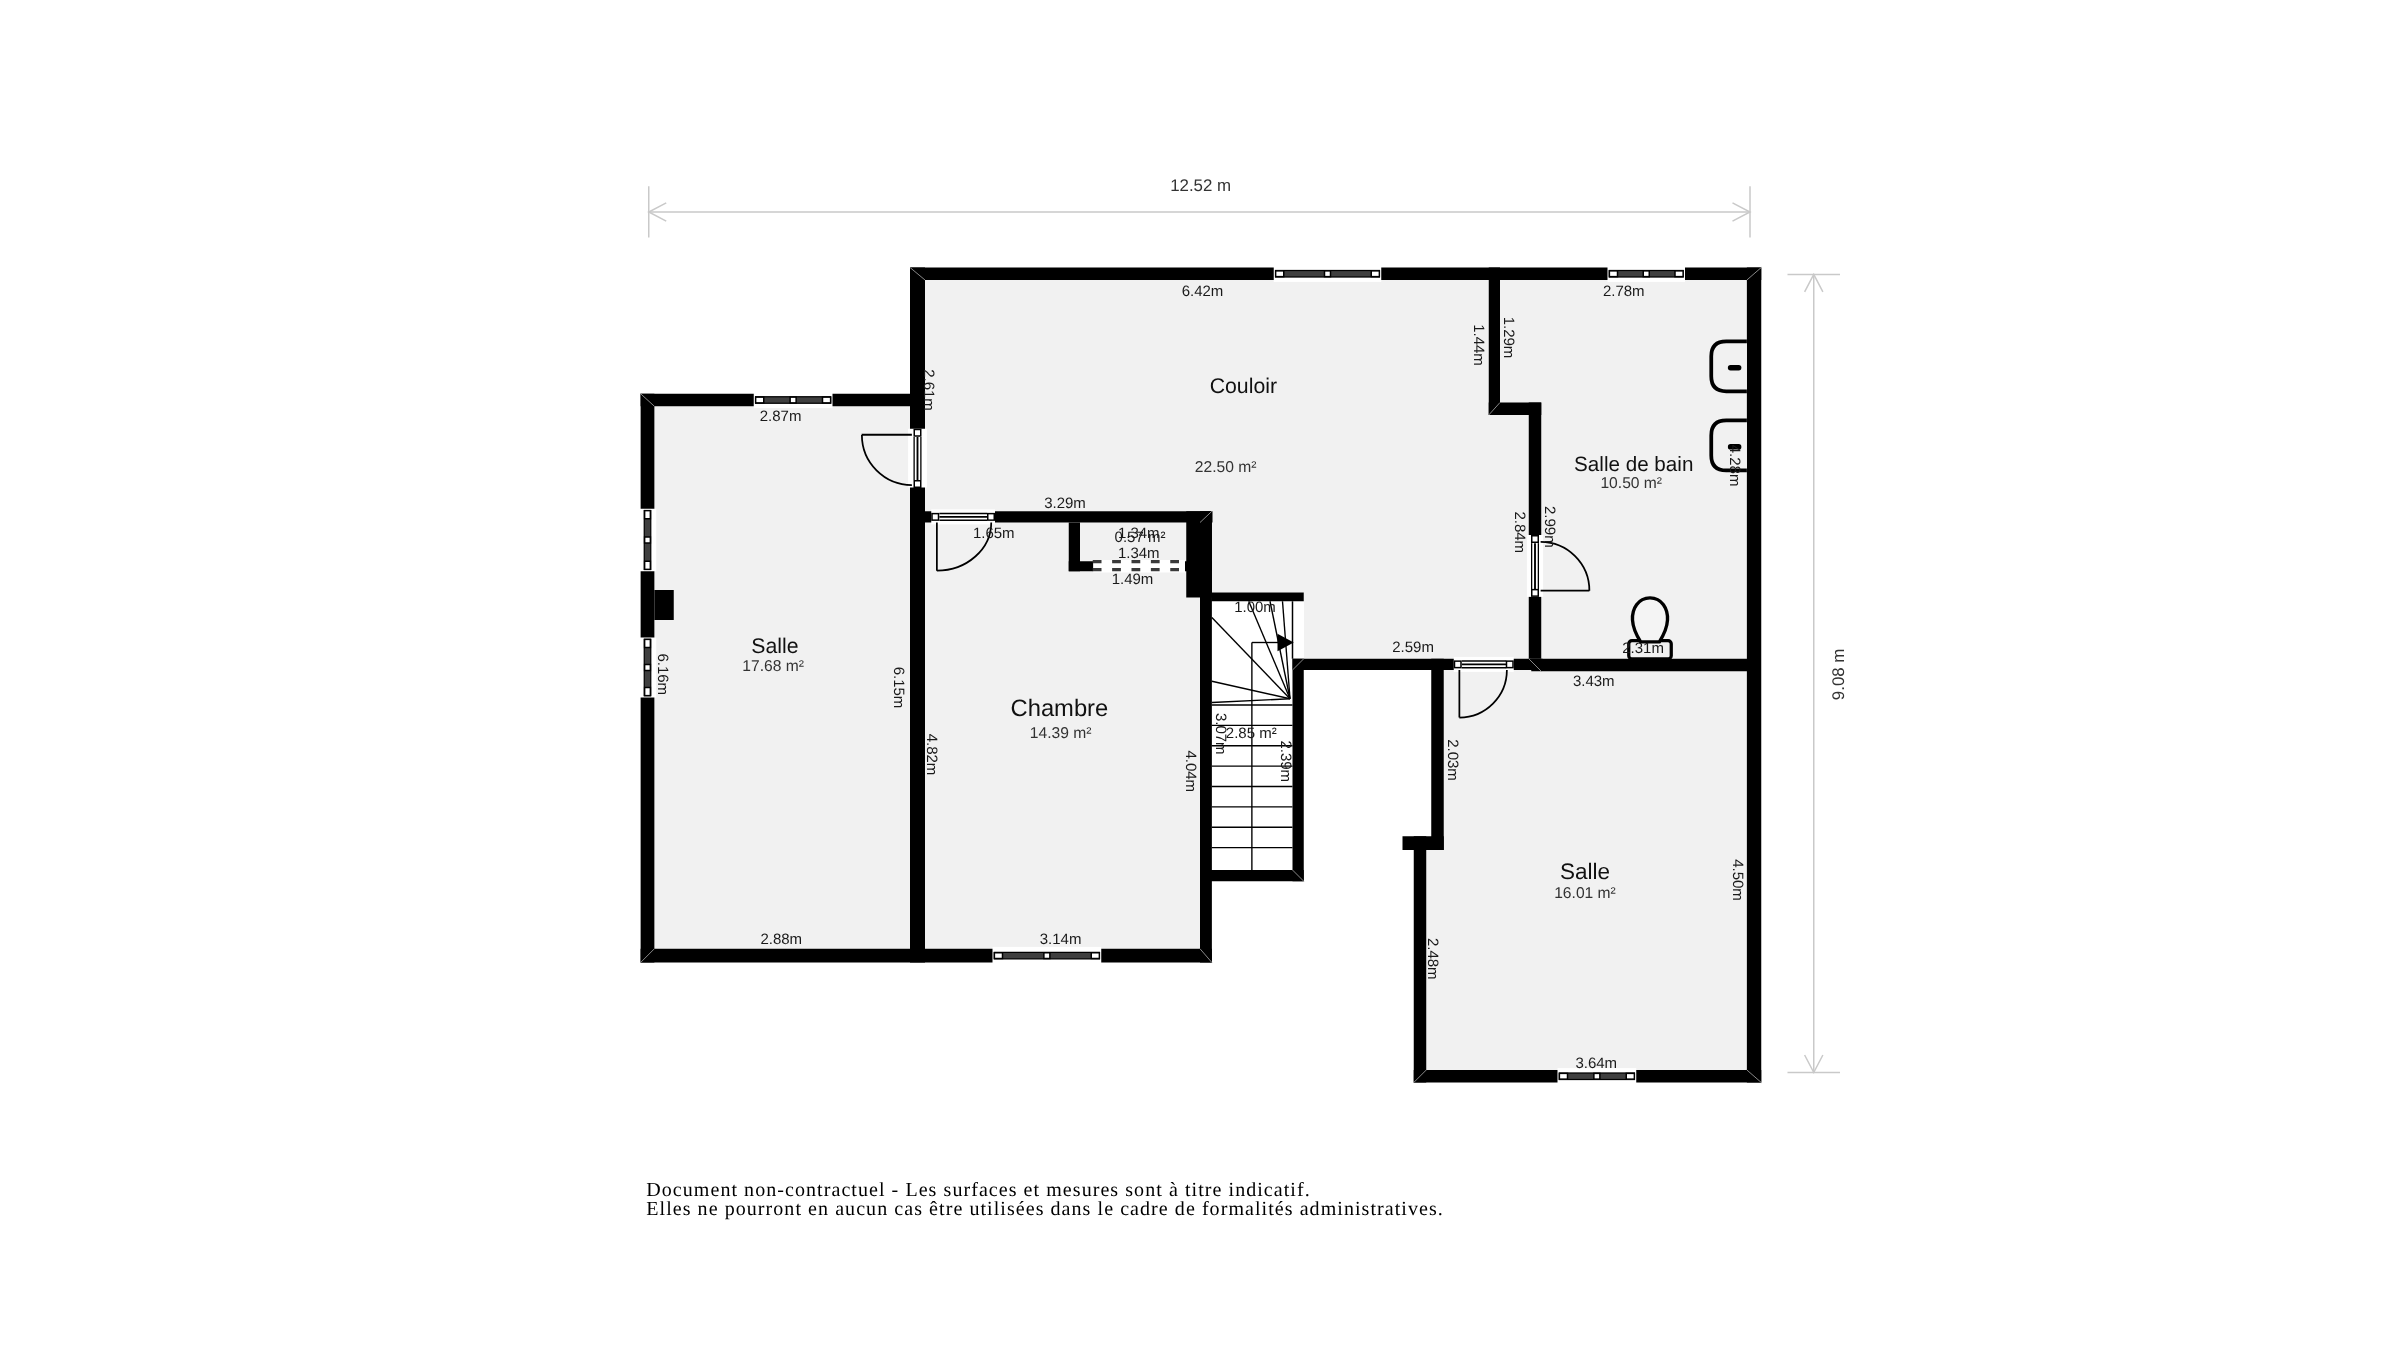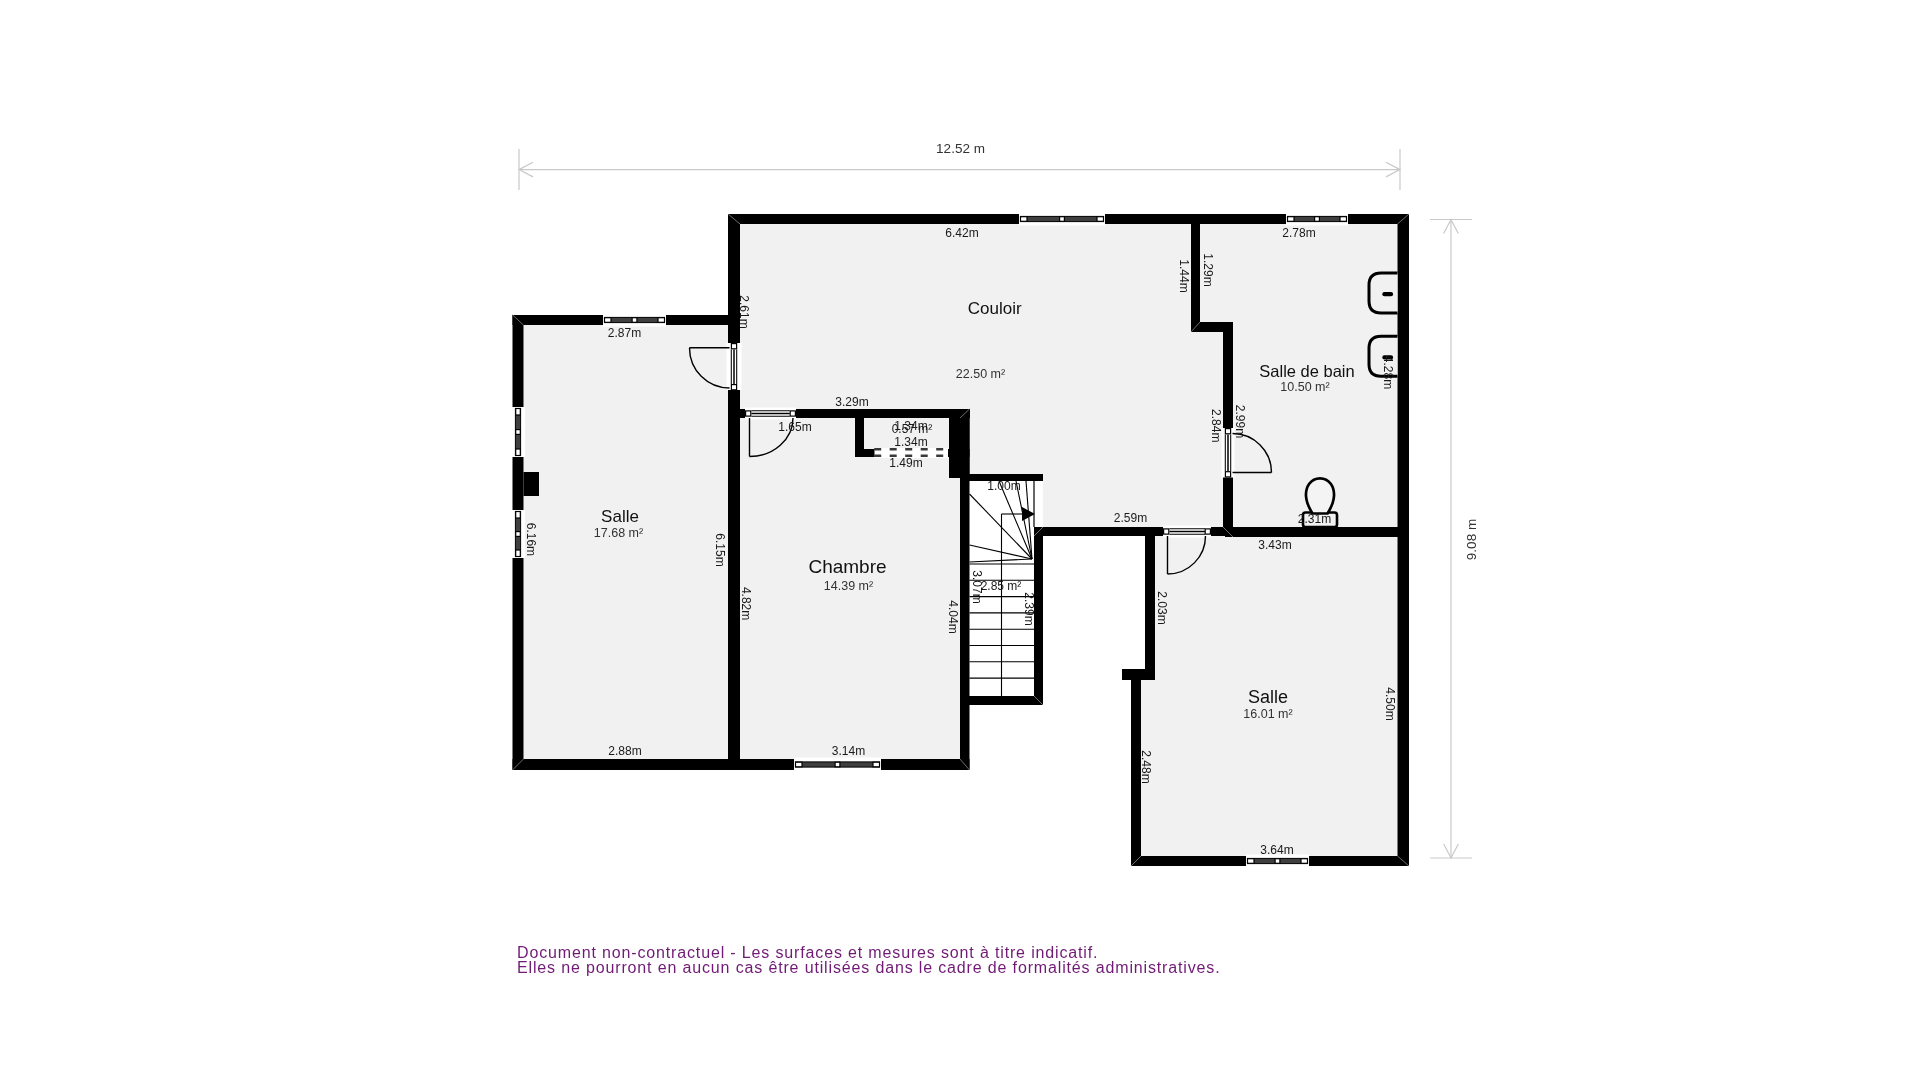--- a/index.html
+++ b/index.html
@@ -1,15 +1,15 @@
 <!DOCTYPE html>
 <html><head><meta charset="utf-8"><title>Plan</title>
 <style>
 html,body{margin:0;padding:0;background:#fff;}
-.foot{position:absolute;left:517px;top:945px;font-family:Liberation Sans, sans-serif;font-size:16px;letter-spacing:0.85px;color:#701a75;line-height:15px;white-space:nowrap;}
+.foot{position:absolute;left:517px;top:945px;font-family:Liberation Serif, serif;font-size:16px;letter-spacing:0.85px;color:#000000;line-height:15px;white-space:nowrap;}
 </style></head>
 <body>
 <div style="position:relative;width:1920px;height:1080px;">
 <svg width="1920" height="1080" viewBox="0 0 1920 1080" font-family="Liberation Sans, sans-serif">
 <rect x="0" y="0" width="1920" height="1080" fill="#ffffff"></rect>
 <polygon points="523.5,325 728,325 728,759 523.5,759" fill="#f1f1f1"></polygon>
 <polygon points="740,418 960,418 960,759 740,759" fill="#f1f1f1"></polygon>
 <polygon points="740,224 1191,224 1191,322 1223,322 1223,527 1043,527 1043,474 969.5,474 969.5,409 740,409" fill="#f1f1f1"></polygon>
 <polygon points="1200,224 1397.5,224 1397.5,527 1233,527 1233,332 1200,332" fill="#f1f1f1"></polygon>
 <polygon points="1155,536 1397.5,536 1397.5,856 1141,856 1141,680 1155,680" fill="#f1f1f1"></polygon>

